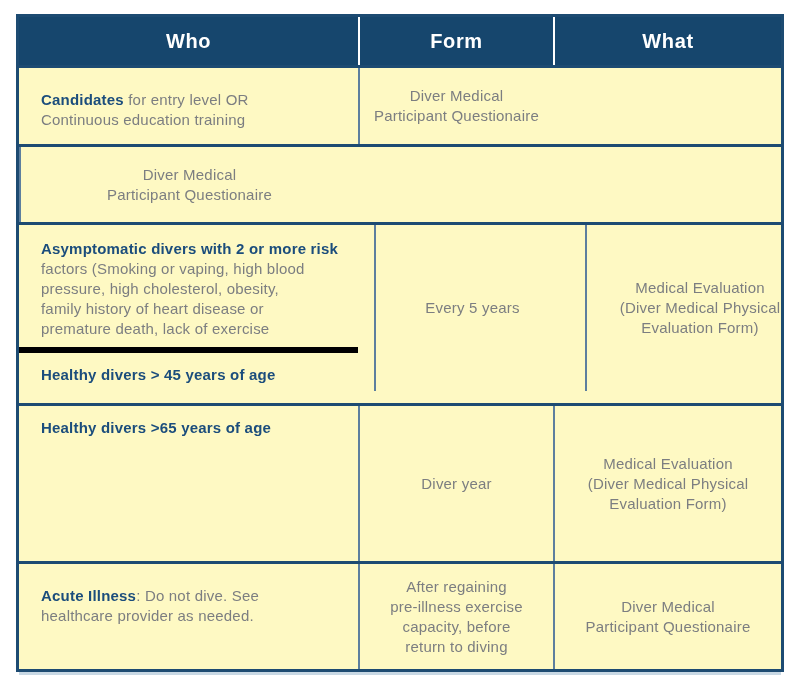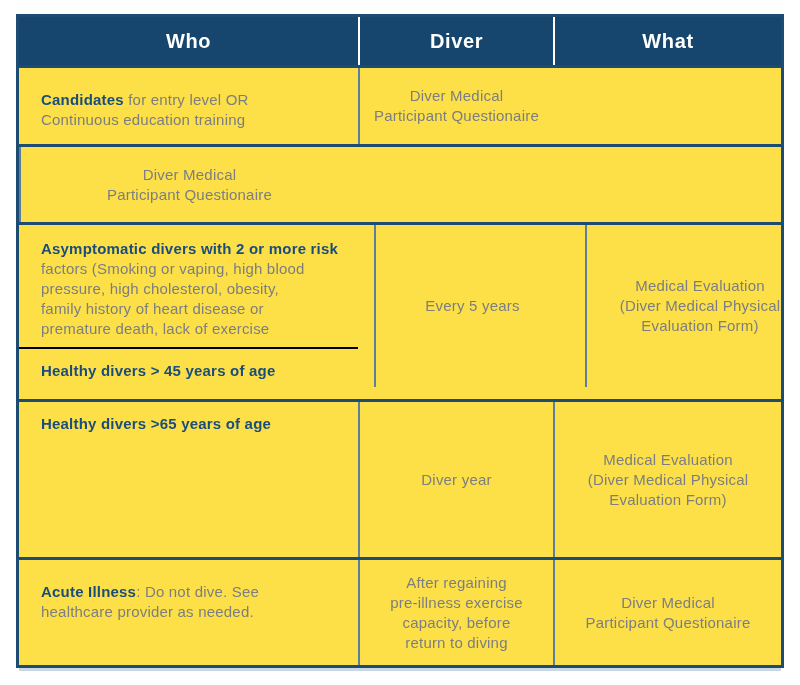--- a/index.html
+++ b/index.html
@@ -15,21 +15,21 @@
     background: #ffffff;
     overflow: hidden;
   }
   .med-table {
     position: absolute;
     left: 16px;
     top: 14px;
     width: 768px;
     min-height: 652px;
     border: 3px solid #1d4b72;
-    background: #fde047;
+    background: #fef9c3;
     box-shadow: 0 6px 0 -3px #c8d8e4;
   }
   
   .header-row {
     display: grid;
     grid-template-columns: 339px 195px 228px;
     height: 48px;
     background: #16466d;
   }
   .hcell {
@@ -61,21 +61,21 @@
     padding: 22px 16px 8px 22px;
     font-size: 15px;
     line-height: 20px;
     letter-spacing: 0.2px;
     color: #7c7e81;
     white-space: pre-line;
   }
   .who-sec.multi { padding-top: 14px; }
   .who-sec.compact { padding-top: 12px; padding-bottom: 6px; }
   .who-sec.grow { flex: 1 1 auto; }
-  .who-sec.sub { border-top: 2px solid #000000; }
+  .who-sec.sub { border-top: 6px solid #000000; }
   .who-sec .lead {
     color: #1b4d7c;
     font-weight: 700;
   }
   .sec3a { min-height: 113px; }
   .sec4a { min-height: 38px; }
   .when-cell, .what-cell {
     display: flex;
     align-items: center;
     justify-content: center;
@@ -90,21 +90,21 @@
   }
 </style>
 </head>
 <body>
 
 <div class="canvas">
   <div class="med-table">
 
     <div class="header-row">
       <div class="hcell">Who</div>
-      <div class="hcell">Diver</div>
+      <div class="hcell">Form</div>
       <div class="hcell">What</div>
     </div>
 
     <div class="row r1">
       <div class="who-cell">
         <div class="who-sec"><span class="lead">Candidates</span><span> for entry level OR
 Continuous education training</span></div>
       </div>
       <div class="what-cell">Diver Medical
 Participant Questionaire</div>

